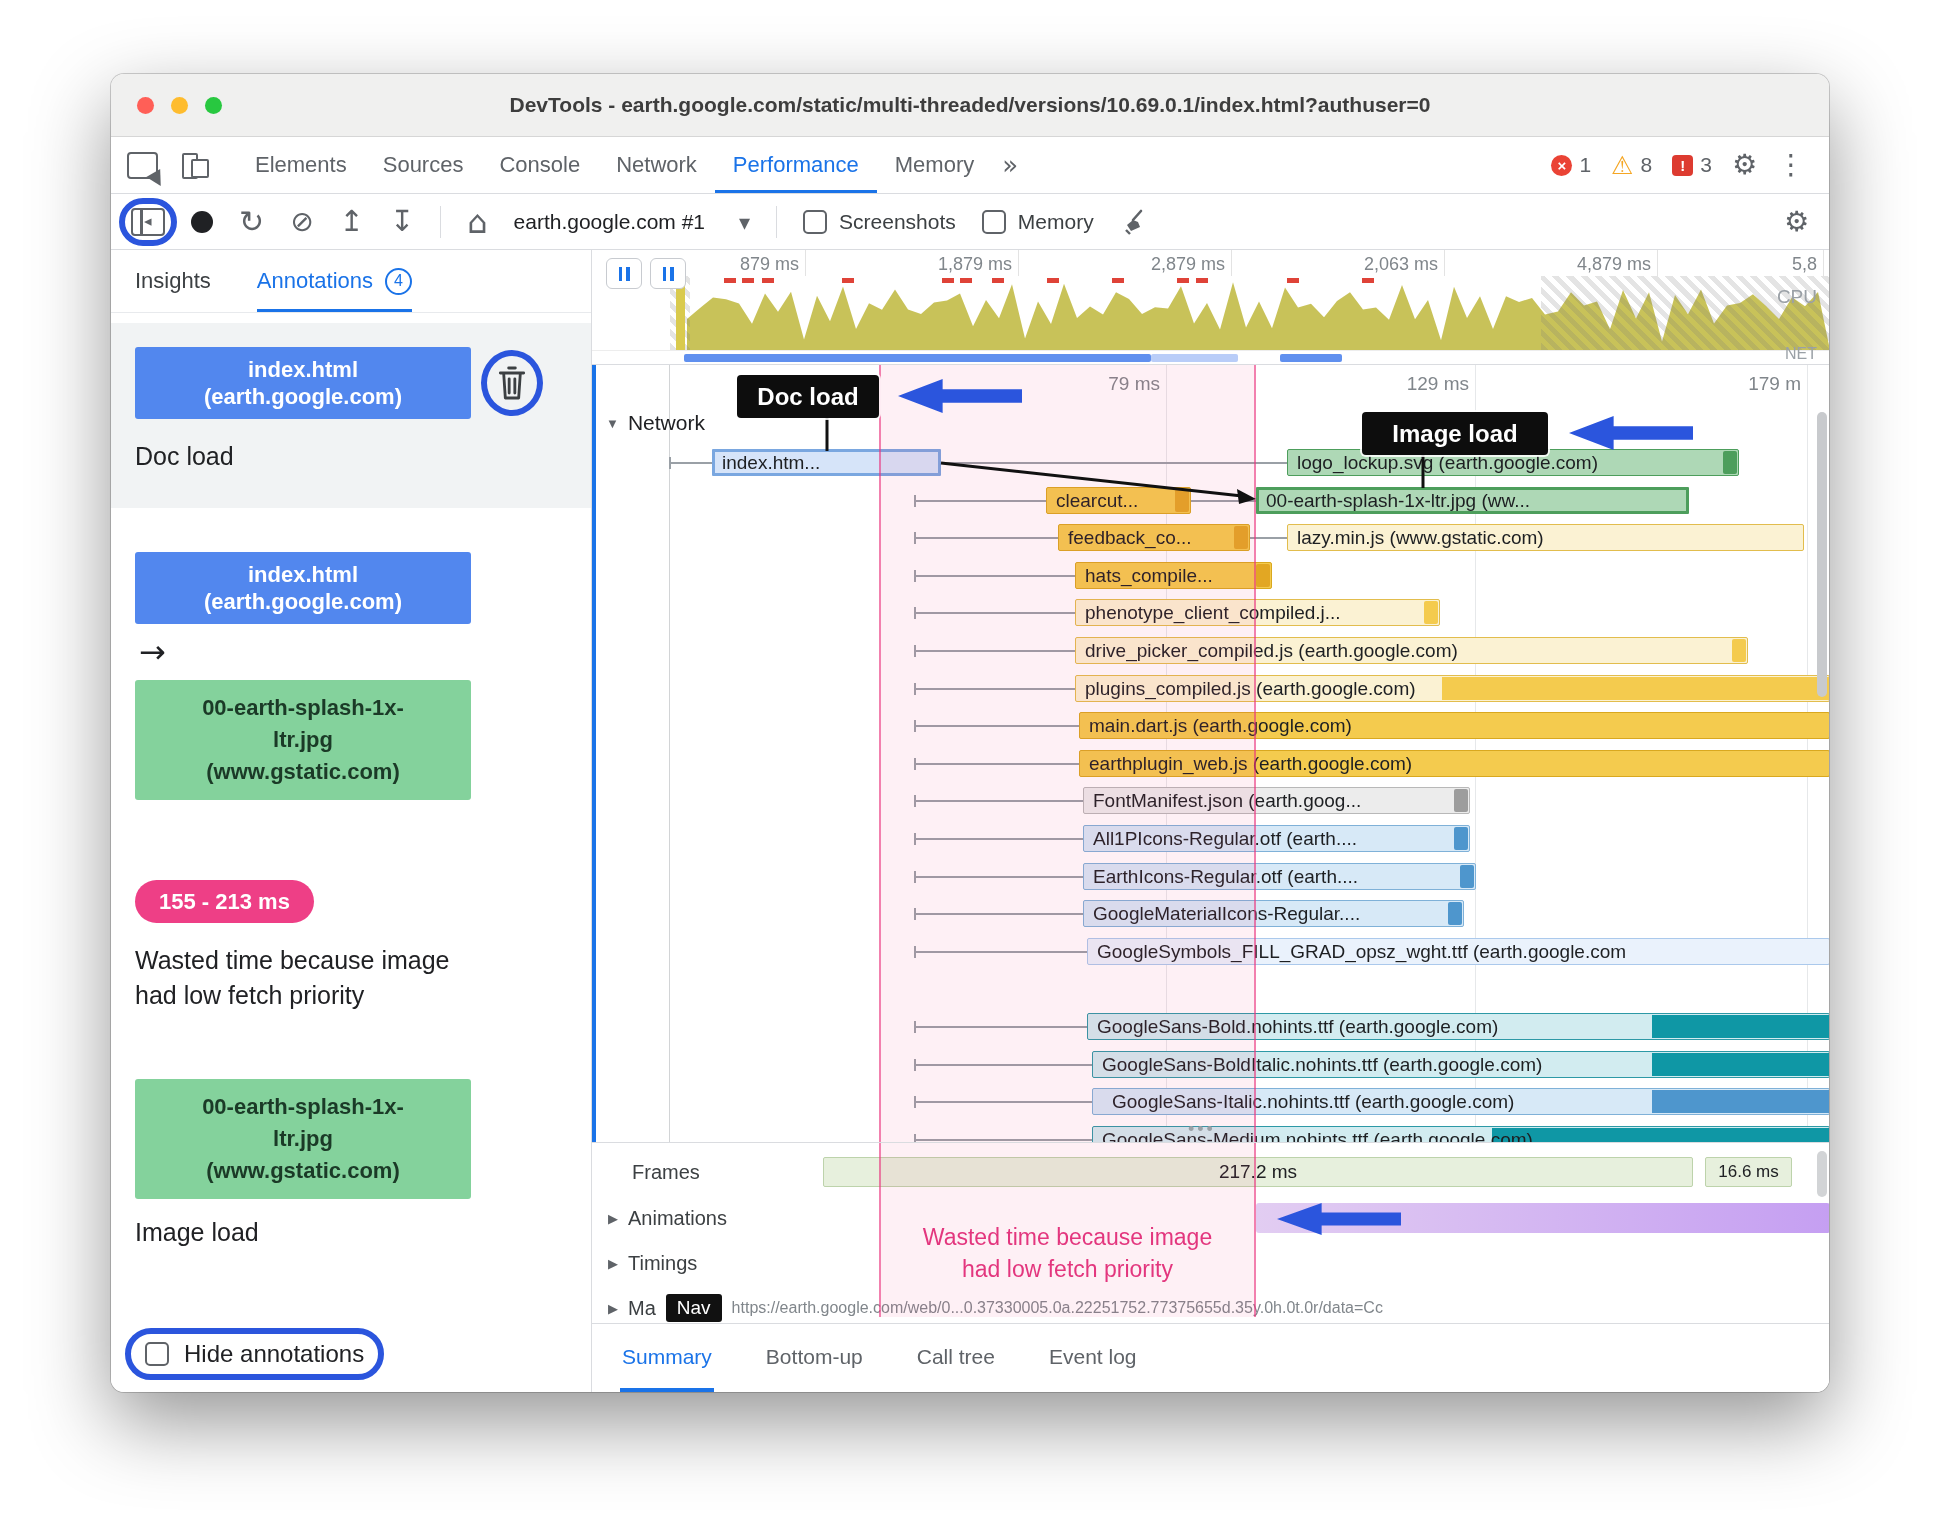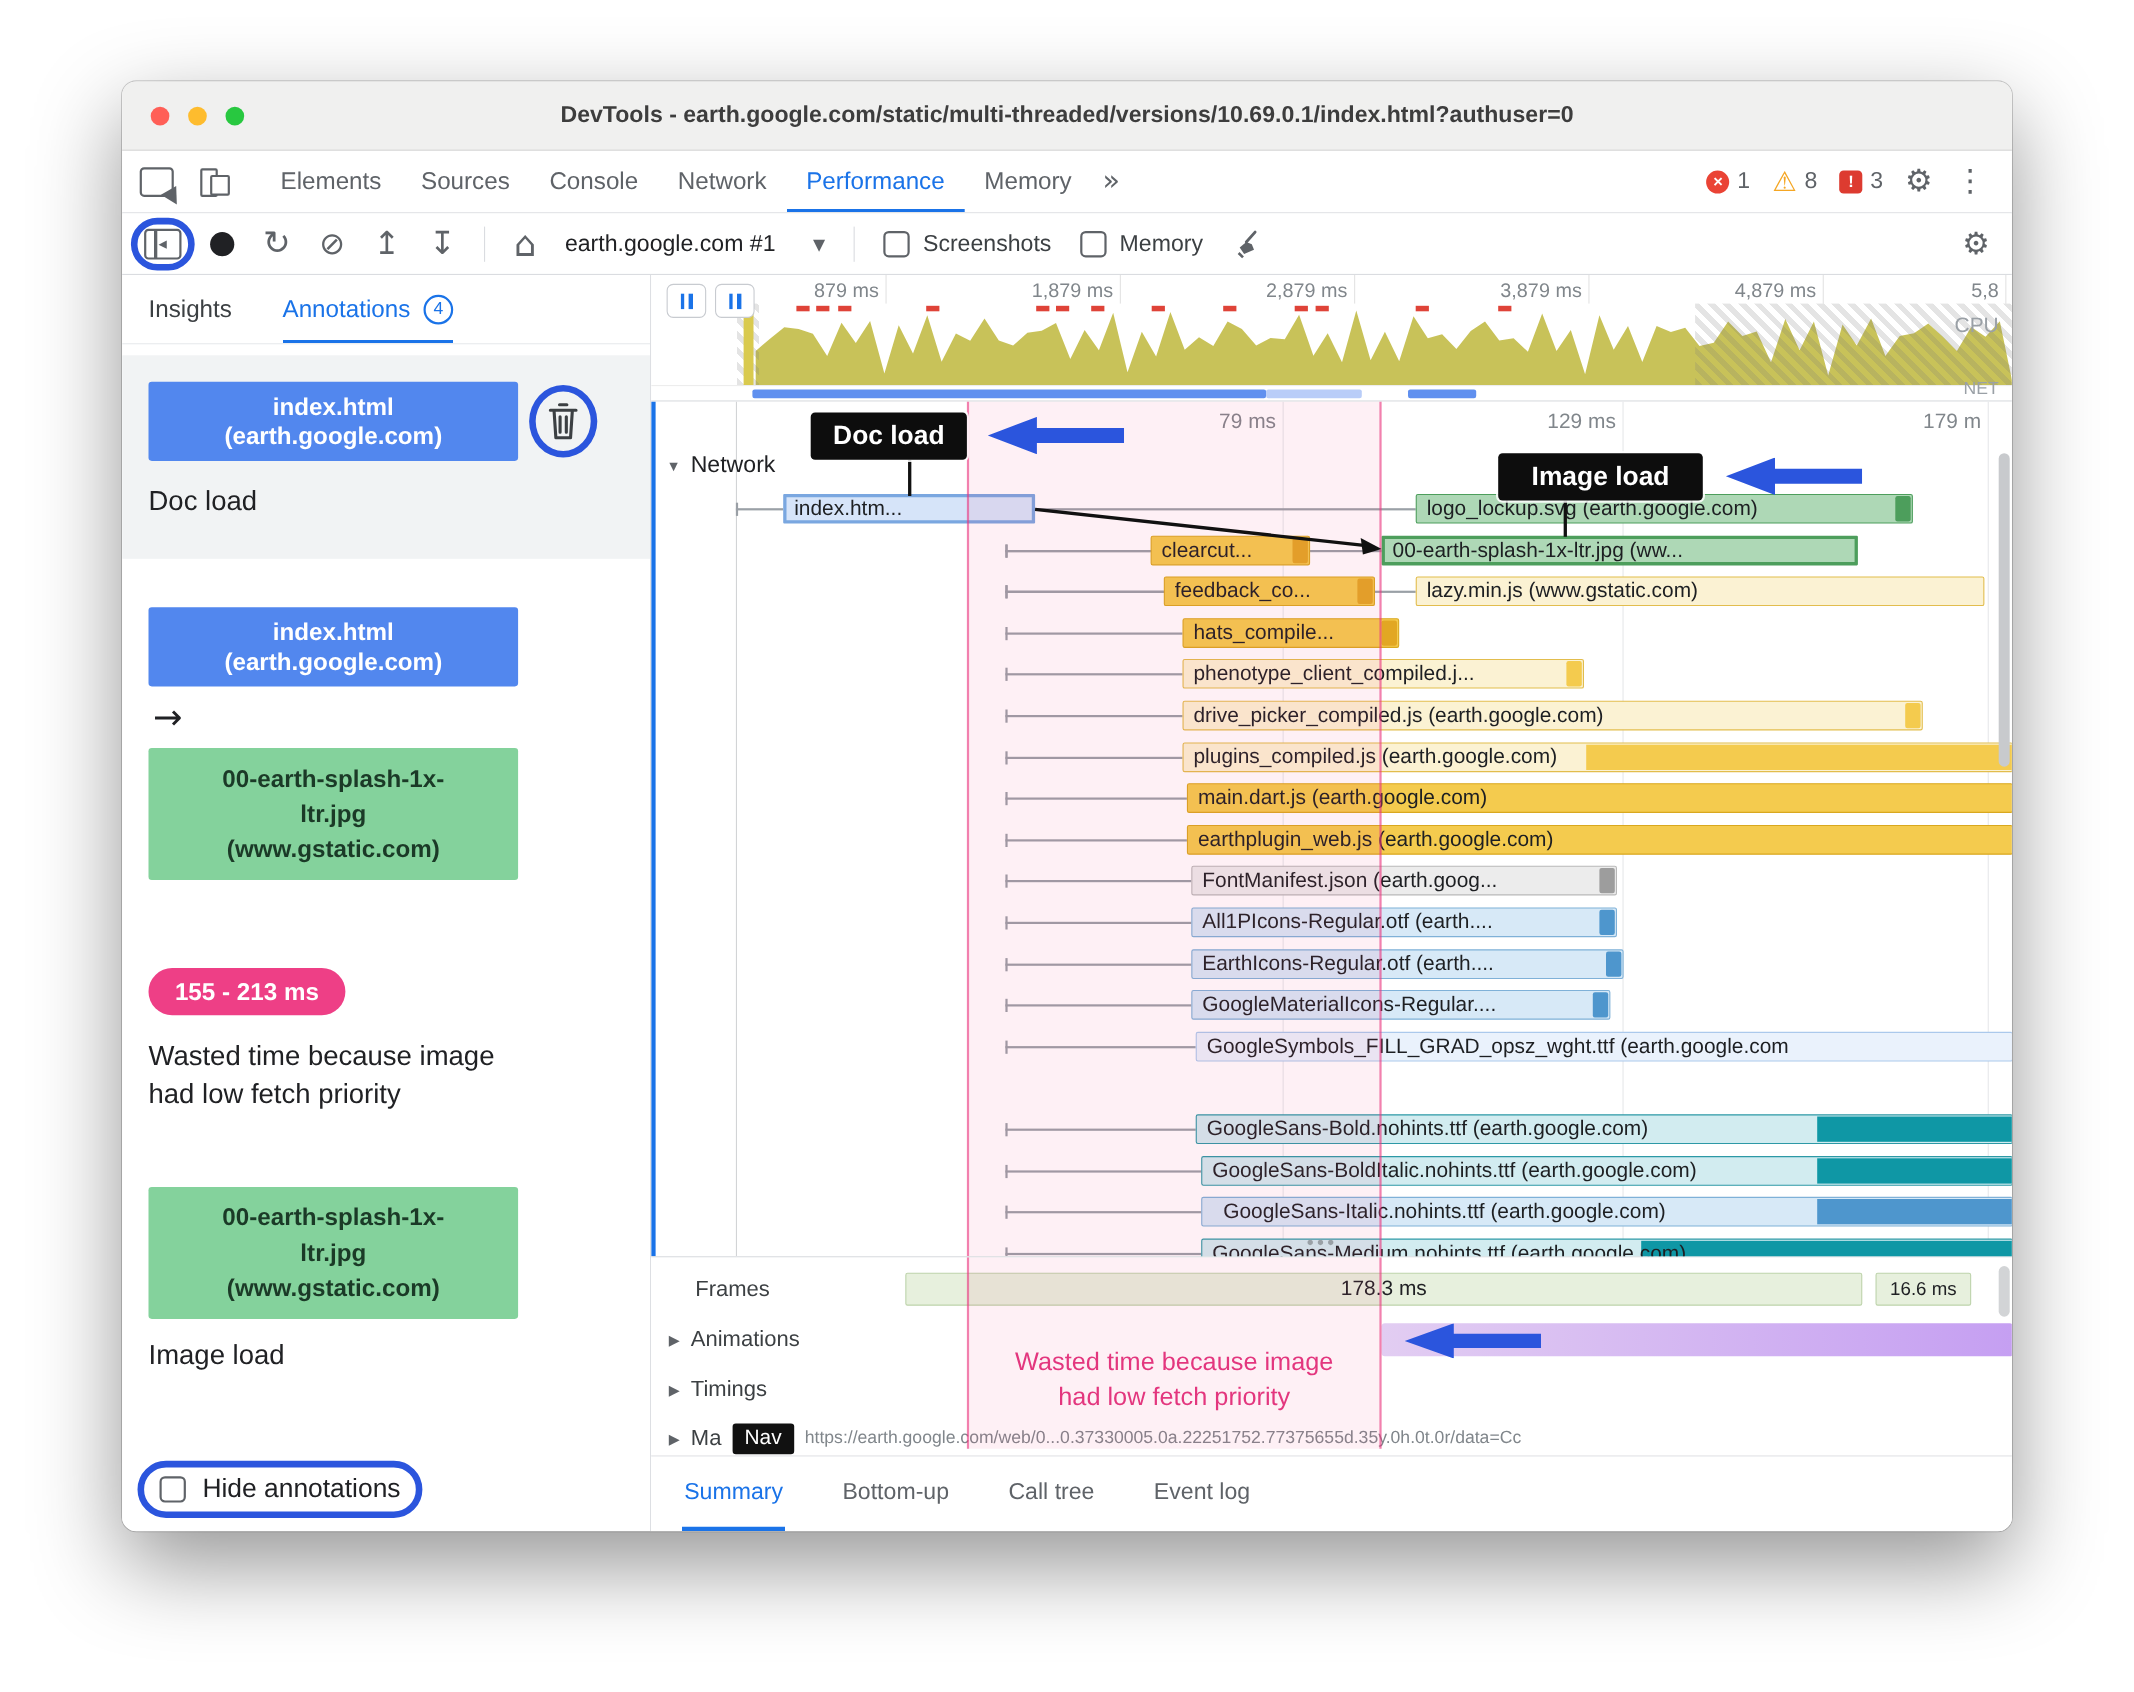--- a/index.html
+++ b/index.html
@@ -272,21 +272,21 @@
 
       <div class="overview">
         <div>
             <div class="ov-line" style="left: 213px;"></div>
             <div class="ov-tick" style="left: 111px;">879 ms</div>
             <div class="ov-line" style="left: 426px;"></div>
             <div class="ov-tick" style="left: 324px;">1,879 ms</div>
             <div class="ov-line" style="left: 639px;"></div>
             <div class="ov-tick" style="left: 537px;">2,879 ms</div>
             <div class="ov-line" style="left: 852px;"></div>
-            <div class="ov-tick" style="left: 750px;">3,879 ms</div>
+            <div class="ov-tick" style="left: 750px;">2,063 ms</div>
             <div class="ov-line" style="left: 1065px;"></div>
             <div class="ov-tick" style="left: 963px;">4,879 ms</div>
             <div class="ov-line" style="left: 1231px;"></div>
             <div class="ov-tick" style="left: 1129px;">5,8</div>
           </div>
         <div class="ov-pause" style="left:14px">
             <span class="pausebar"></span>
             <span class="pausebar"></span>
           </div>
         <div class="ov-pause" style="left:58px">
@@ -476,21 +476,21 @@
             <div class="req-label" style="left: 510px;">GoogleSans-Medium.nohints.ttf (earth.google.com)</div>
           </div>
         </div>
 
       <div class="tracks">
         <div class="pinkzone" style="left:287px;width:377px;top:0;height:174px"></div>
 
         <div class="trow" style="top:12px">
           <span style="margin-left:24px">Frames</span>
         </div>
-        <div class="fbar" style="left:231px;top:14px;width:870px">178.3 ms</div>
+        <div class="fbar" style="left:231px;top:14px;width:870px">217.2 ms</div>
         <div class="fbar" style="left:1113px;top:14px;width:87px;font-size:17px">16.6 ms</div>
 
         <div class="trow" style="top:58px">
           <span class="disc">▶</span>
           <span>Animations</span>
         </div>
         <div class="abar" style="left:664px;top:60px;width:574px"></div>
         <div class="barrow" style="left:685px;top:60px;width:124px;height:32px"></div>
 
         <div class="trow" style="top:103px">

